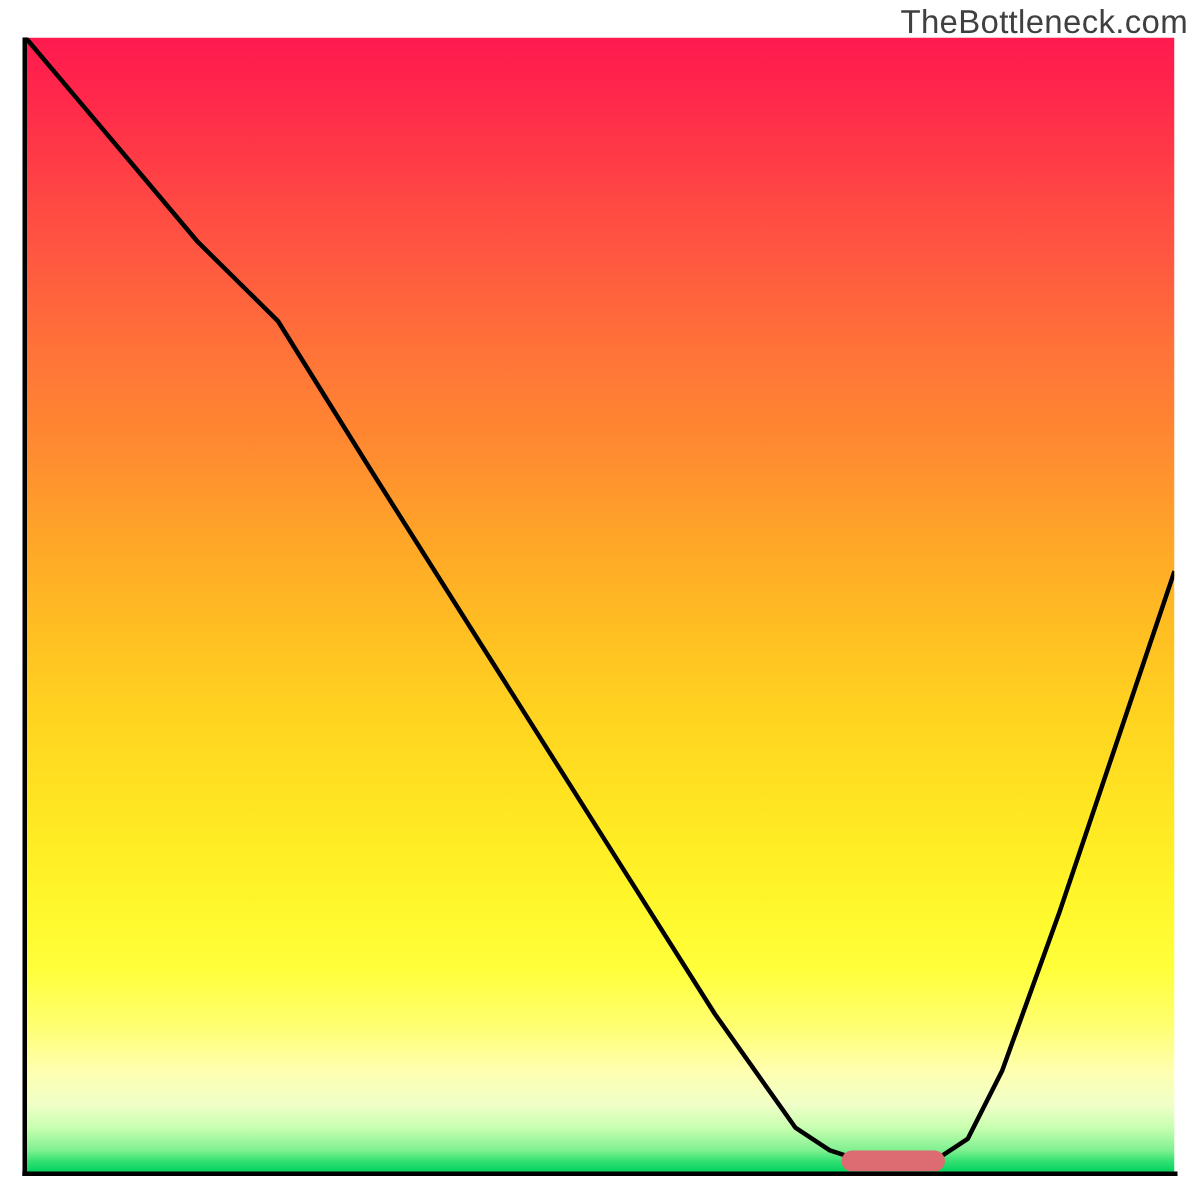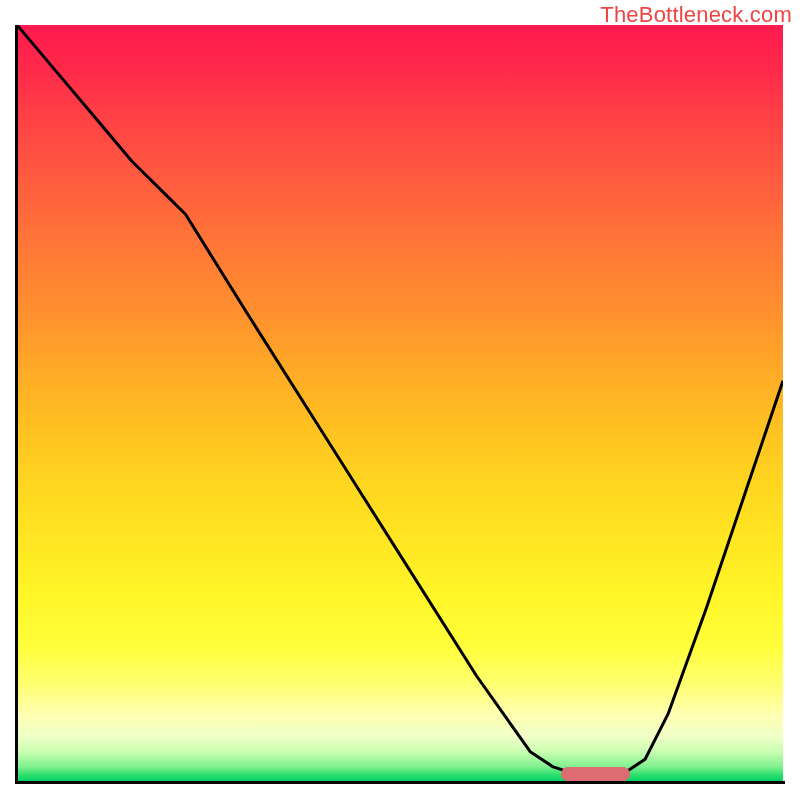--- a/index.html
+++ b/index.html
@@ -66,21 +66,21 @@
     height: 14px;
     border-radius: 7px;
     background: #dd6b72;
   }
   .watermark {
     position: absolute;
     top: 2px;
     right: 8px;
     font-size: 22px;
     font-weight: 500;
-    color: #ef4444;
+    color: #404040;
     letter-spacing: 0.2px;
   }
   .axis-left {
     position: absolute;
     left: 15px;
     top: 25px;
     width: 3px;
     height: 759px;
     background: #000000;
   }

